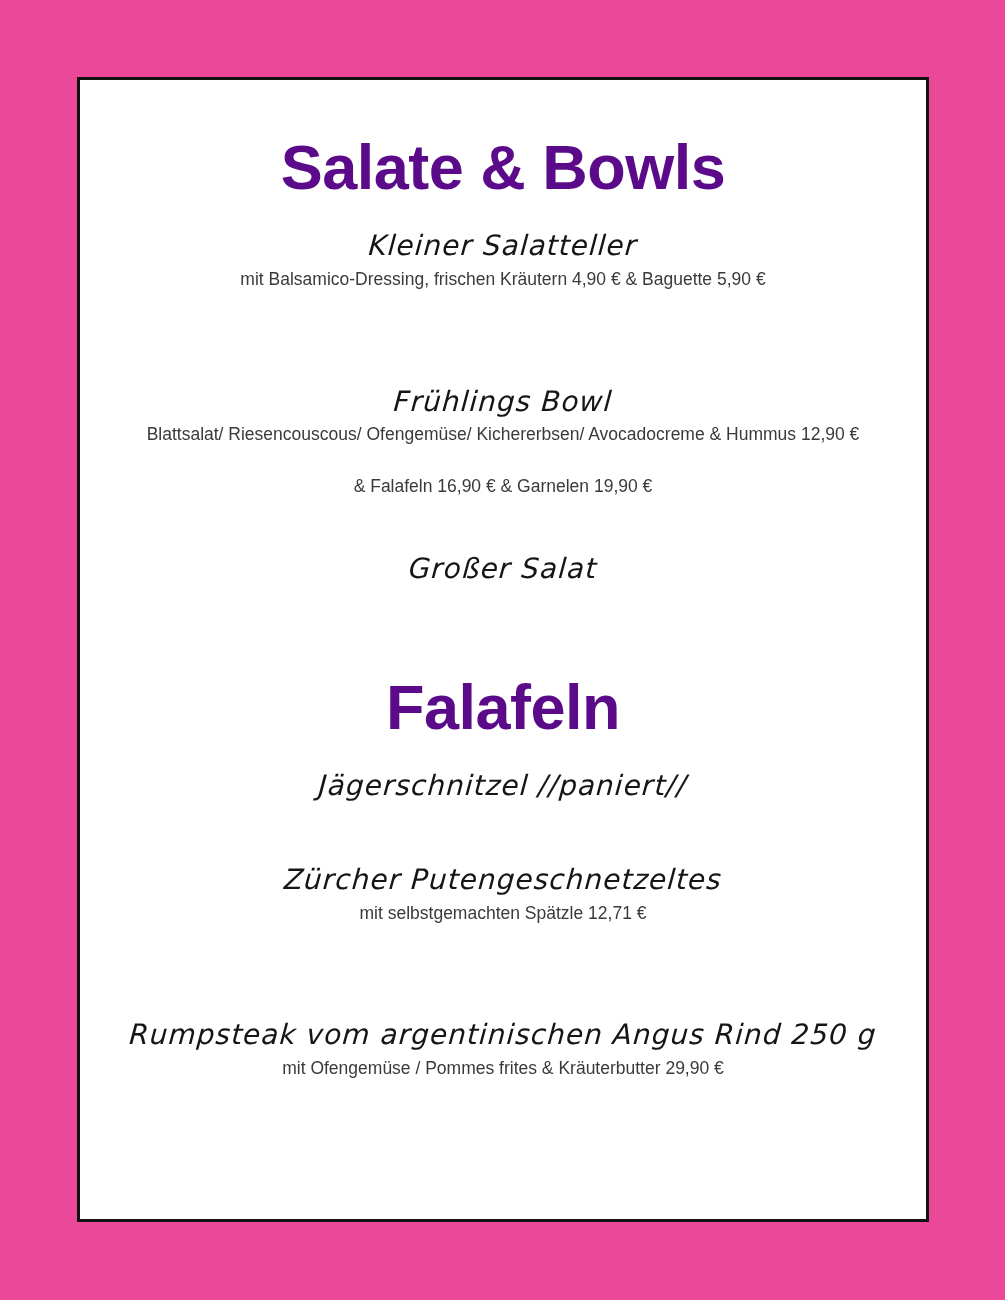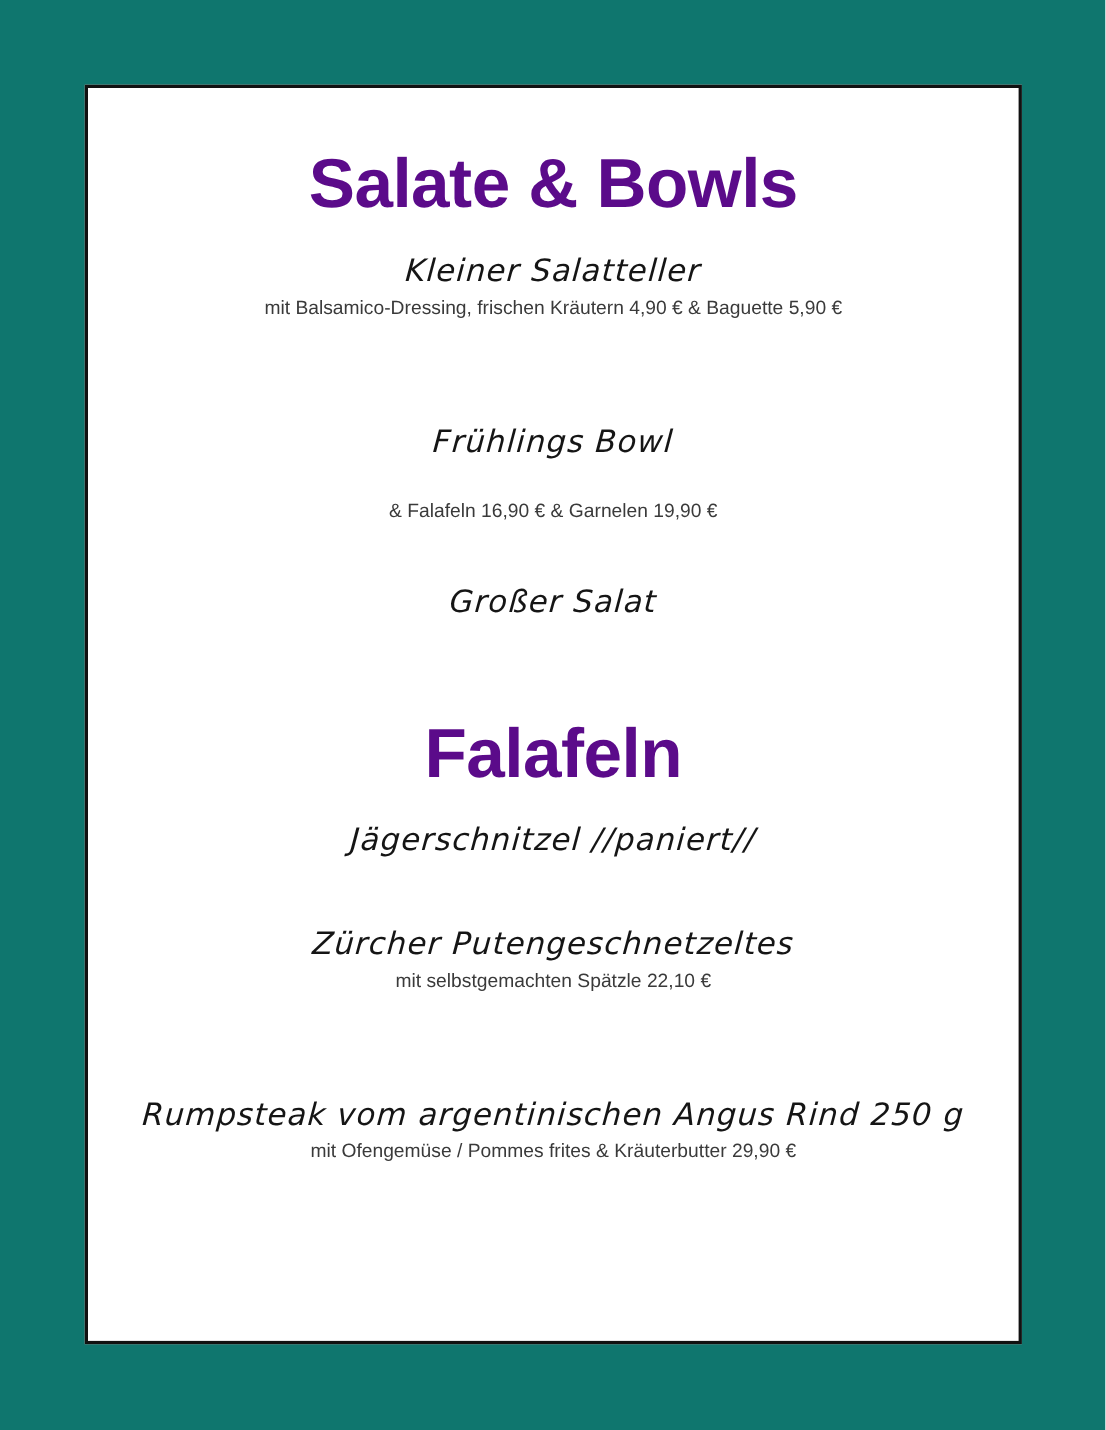--- a/index.html
+++ b/index.html
@@ -5,21 +5,21 @@
   html, body {
     margin: 0;
     padding: 0;
     background: #ffffff;
   }
 
   .page {
     position: relative;
     width: 1005px;
     height: 1300px;
-    background: #0f766e;
+    background: #ec4899;
     overflow: hidden;
     font-family: "Liberation Sans", sans-serif;
   }
 
   
   .menu-frame {
     position: absolute;
     left: 77px;
     top: 77px;
     width: 852px;
@@ -105,20 +105,21 @@
         <div class="dish-name">Kleiner Salatteller</div>
         <div class="dish-name-gap"></div>
         <div class="dish-desc">mit Balsamico-Dressing, frischen Kräutern 4,90 €  &amp; Baguette 5,90 €</div>
       </div>
 
       <div class="sp-gap-lg"></div>
 
       <div class="dish-block">
         <div class="dish-name">Frühlings Bowl</div>
         <div class="dish-name-gap"></div>
+        <div class="dish-desc">Blattsalat/ Riesencouscous/ Ofengemüse/ Kichererbsen/ Avocadocreme &amp; Hummus 12,90  €</div>
         <div class="sp-gap-sm"></div>
         <div class="dish-desc">&amp; Falafeln 16,90 €   &amp; Garnelen 19,90 €</div>
       </div>
 
       <div class="sp-gap-md"></div>
 
       <div class="dish-block">
         <div class="dish-name">Großer Salat</div>
         <div class="dish-name-gap"></div>
       </div>
@@ -132,21 +133,21 @@
       <div class="dish-block">
         <div class="dish-name">Jägerschnitzel //paniert//</div>
         <div class="dish-name-gap"></div>
       </div>
 
       <div class="sp-gap-md"></div>
 
       <div class="dish-block">
         <div class="dish-name">Zürcher Putengeschnetzeltes</div>
         <div class="dish-name-gap"></div>
-        <div class="dish-desc">mit selbstgemachten Spätzle 22,10 €</div>
+        <div class="dish-desc">mit selbstgemachten Spätzle 12,71 €</div>
       </div>
 
       <div class="sp-gap-lg"></div>
 
       <div class="dish-block">
         <div class="dish-name">Rumpsteak vom argentinischen Angus Rind 250 g</div>
         <div class="dish-name-gap"></div>
         <div class="dish-desc">mit Ofengemüse / Pommes frites &amp; Kräuterbutter 29,90 €</div>
       </div>
 

